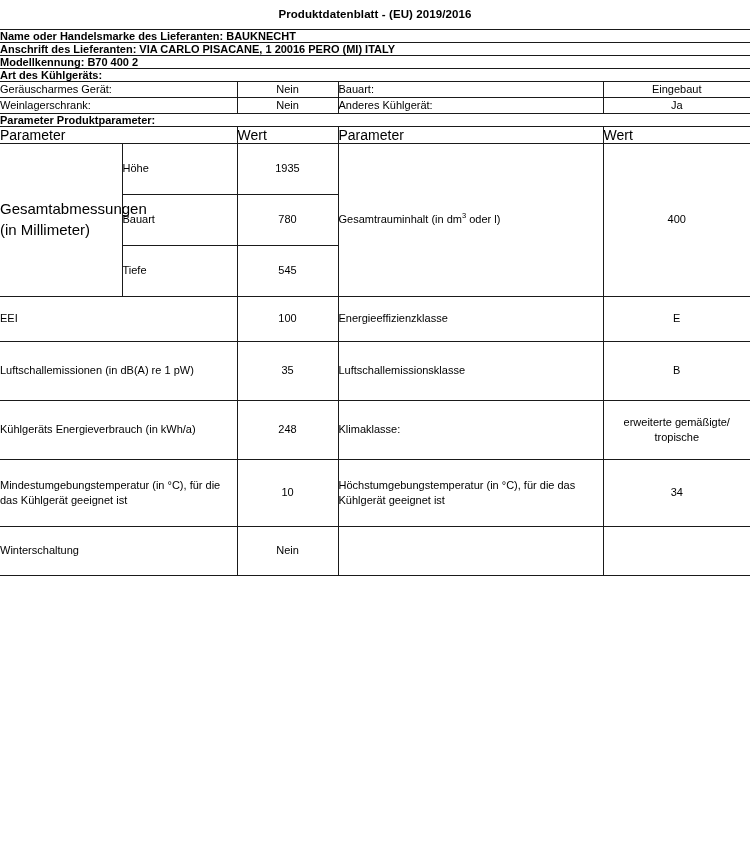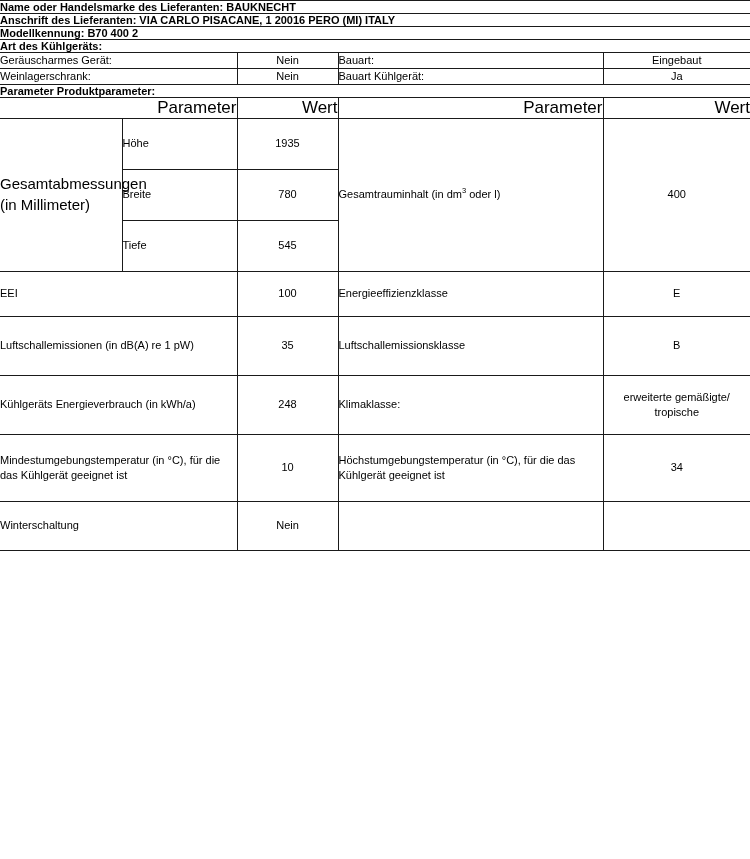--- a/index.html
+++ b/index.html
@@ -59,40 +59,41 @@
     line-height: 1.35;
   }
   .vline-l {
     border-left: 1.3px solid #1a1a1a;
   }
   .vline-r {
     border-right: 1.3px solid #1a1a1a;
     margin-top: 7px;
   }
   .hdr-center {
-    text-align: right;
+    text-align: left;
     padding: 14px 8px;
-    font-size: 17px;
+    font-size: 14px;
   }
   .dim-label {
     padding: 8px 10px;
     font-size: 15px;
     line-height: 1.35;
   }
   sup {
     font-size: 7.5px;
     vertical-align: super;
     line-height: 0;
   }
 </style>
 </head>
 <body>
 
 <div class="page">
 
+  <div class="doc-title">Produktdatenblatt - (EU) 2019/2016</div>
 
   <table class="sheet">
     <colgroup>
       <col style="width:122px">
       <col style="width:115px">
       <col style="width:101px">
       <col style="width:265px">
       <col style="width:147px">
     </colgroup>
 
@@ -116,21 +117,21 @@
     <tr>
       <td colspan="2" class="cell">Geräuscharmes Gerät:</td>
       <td class="cell-center vline-l vline-r">Nein</td>
       <td class="cell">Bauart:</td>
       <td class="cell-center vline-l">Eingebaut</td>
     </tr>
 
     <tr>
       <td colspan="2" class="cell">Weinlagerschrank:</td>
       <td class="cell-center vline-l vline-r">Nein</td>
-      <td class="cell">Bauart Kühlgerät:</td>
+      <td class="cell">Anderes Kühlgerät:</td>
       <td class="cell-center vline-l">Ja</td>
     </tr>
 
     <tr class="fullrow">
       <td colspan="5">Parameter Produktparameter:</td>
     </tr>
 
     <tr>
       <td colspan="2" class="hdr-center">Parameter</td>
       <td class="hdr-center vline-l vline-r">Wert</td>
@@ -141,21 +142,21 @@
     <tr>
       <td rowspan="3" class="dim-label vline-r">Gesamtabmessungen (in Millimeter)</td>
       <td class="cell" style="height:50px">Höhe</td>
       <td class="cell-center vline-l vline-r">1935</td>
       <td rowspan="3" class="cell">
         <span>Gesamtrauminhalt (in dm</span><sup>3</sup><span> oder l)</span>
       </td>
       <td rowspan="3" class="cell-center vline-l">400</td>
     </tr>
     <tr>
-      <td class="cell" style="height:50px">Breite</td>
+      <td class="cell" style="height:50px">Bauart</td>
       <td class="cell-center vline-l vline-r">780</td>
     </tr>
     <tr>
       <td class="cell" style="height:50px">Tiefe</td>
       <td class="cell-center vline-l vline-r">545</td>
     </tr>
 
     <tr>
       <td colspan="2" class="cell" style="height:44px">EEI</td>
       <td class="cell-center vline-l vline-r">100</td>

